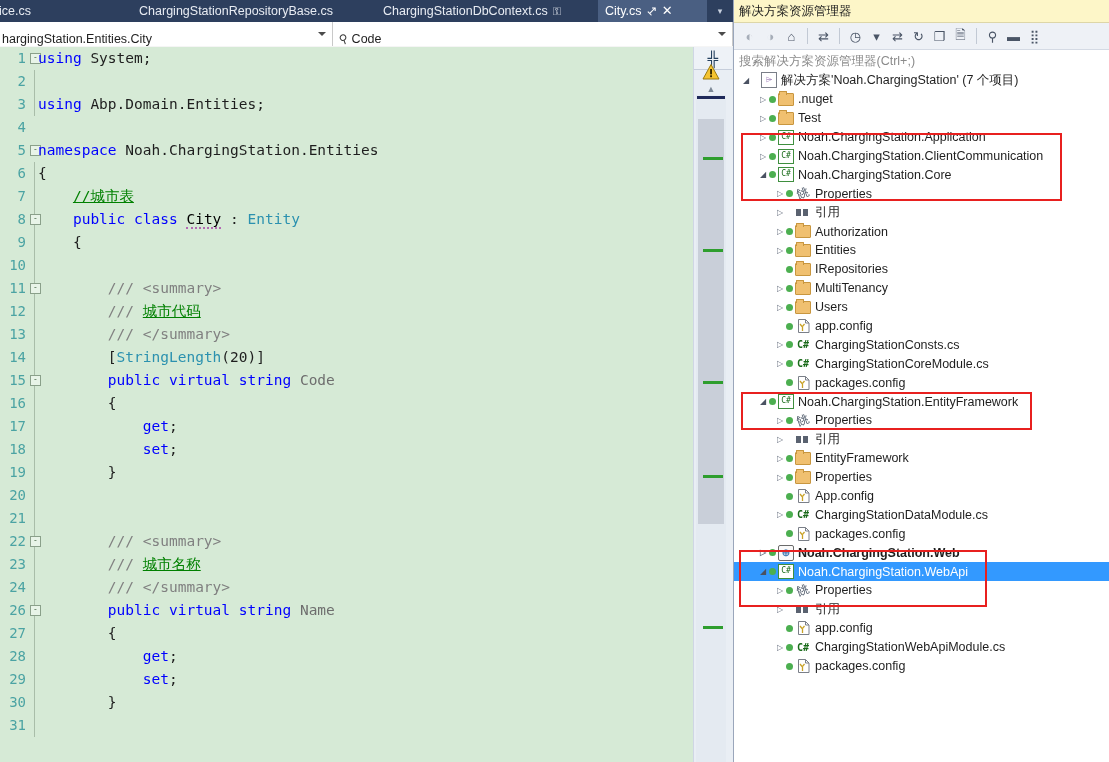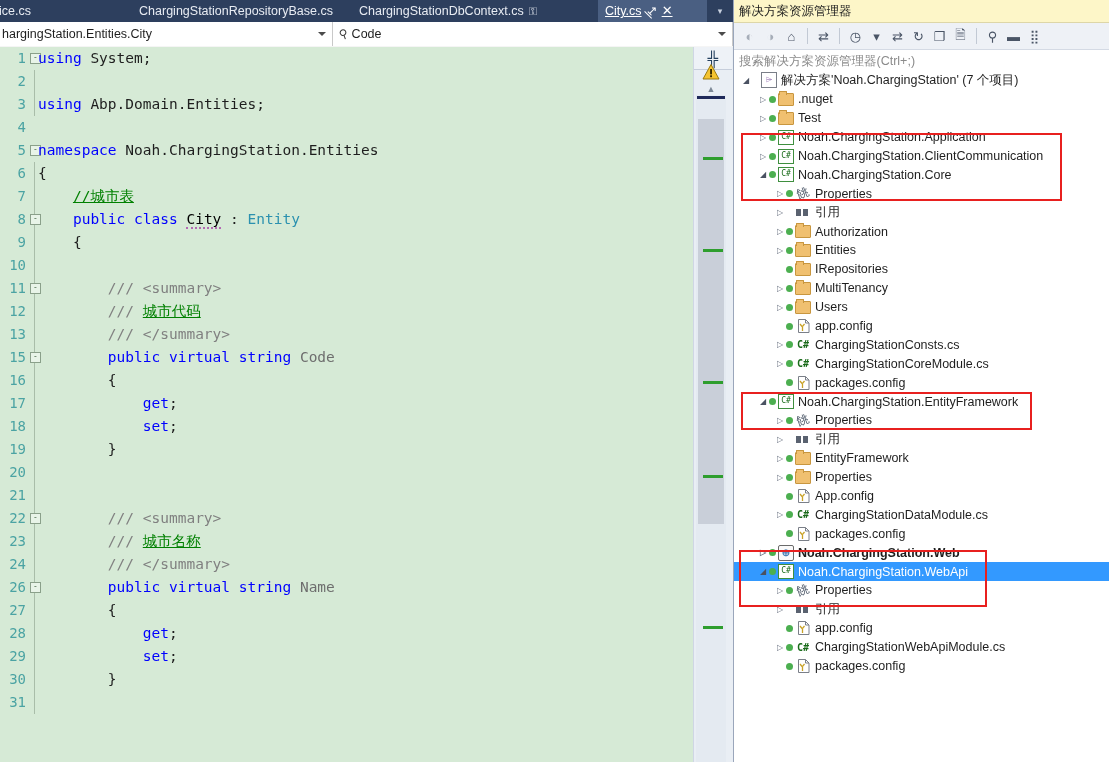--- a/index.html
+++ b/index.html
@@ -16,33 +16,33 @@
   #editor-pane{position:absolute;left:0;top:0;width:733px;height:762px;background:#fff;}
 
   
   .tabstrip{position:relative;height:22px;background:#2d3f5e;overflow:hidden;}
   .tab{
     position:absolute;top:0;height:22px;line-height:22px;
     color:#e8ecf3;font-size:12.5px;white-space:nowrap;padding:0 7px;
     display:flex;align-items:center;gap:5px;
   }
   .tab.inactive{background:#2d3f5e;}
-  .tab.active{background:#4a5f82;color:#ffffff;text-decoration:underline;}
+  .tab.active{background:#4a5f82;color:#ffffff;}
   .tab .lockglyph{font-size:11px;opacity:.92;}
   .tab .pinglyph{font-size:12px;transform:rotate(45deg);display:inline-block;}
   .tab .closeglyph{font-size:13px;font-weight:400;}
   .tab-overflow{
     position:absolute;right:0;top:0;width:26px;height:22px;background:#2d3f5e;
     color:#c9d2e0;display:flex;align-items:center;justify-content:center;font-size:9px;
   }
 
   
   .navbar{height:25px;background:#f5f5f5;border-bottom:1px solid #cfd6e4;display:flex;}
   .navbox{
-    height:24px;display:flex;align-items:center;background:#fff;
+    height:24px;display:flex;align-items:flex-end;background:#fff;
     border-right:1px solid #c9c9c9;position:relative;
     font-size:12.5px;color:#1e1e1e;
   }
   .navbox.type{width:333px;padding-left:2px;}
   .navbox.member{width:397px;padding-left:6px;gap:4px;}
   .navbox .caret{position:absolute;right:6px;top:10px;
     width:0;height:0;border-left:4px solid transparent;border-right:4px solid transparent;border-top:4px solid #4b4b4b;}
   .wrenchicon{color:#3a3a3a;font-size:12px;display:inline-block;transform:rotate(-20deg);}
 
   
@@ -127,21 +127,21 @@
   <div id="editor-pane">
 
     <div class="tabstrip" id="tabstrip">
         <div class="tab inactive" style="left: -40px; width: 140px;">
           <span>yService.cs</span>
         </div>
         <div class="tab inactive" style="left: 100px; width: 258px; flex-direction: column;">
           <span>ChargingStationRepositoryBase.cs</span>
           <span class="lockglyph">⚿</span>
         </div>
-        <div class="tab inactive" style="left: 352px; width: 240px;">
+        <div class="tab inactive" style="left: 376px; width: 240px;">
           <span>ChargingStationDbContext.cs</span>
           <span class="lockglyph">⚿</span>
         </div>
         <div class="tab active" style="left: 598px; width: 95px;">
           <span>City.cs</span>
           <span class="pinglyph">↥</span>
           <span class="closeglyph">✕</span>
         </div>
         <div class="tab-overflow">▾</div>
       </div>
@@ -167,20 +167,21 @@
           <div class="codeline"><span class="ln">4</span><span class="codetext"></span></div>
           <div class="codeline"><span class="ln">5</span><span class="fold">-</span><span class="codetext"><span class="k">namespace </span><span class="p">Noah.ChargingStation.Entities</span></span></div>
           <div class="codeline"><span class="ln">6</span><span class="vline"></span><span class="codetext"><span class="p">{</span></span></div>
           <div class="codeline"><span class="ln">7</span><span class="vline"></span><span class="codetext"><span class="p">    </span><span class="cz">//城市表</span></span></div>
           <div class="codeline"><span class="ln">8</span><span class="vline"></span><span class="fold">-</span><span class="codetext"><span class="p">    </span><span class="k">public class </span><span class="sq">City</span><span class="p"> : </span><span class="t">Entity</span></span></div>
           <div class="codeline"><span class="ln">9</span><span class="vline"></span><span class="codetext"><span class="p">    {</span></span></div>
           <div class="codeline"><span class="ln">10</span><span class="vline"></span><span class="codetext"></span></div>
           <div class="codeline"><span class="ln">11</span><span class="vline"></span><span class="fold">-</span><span class="codetext"><span class="p">        </span><span class="c">/// &lt;summary&gt;</span></span></div>
           <div class="codeline"><span class="ln">12</span><span class="vline"></span><span class="codetext"><span class="p">        </span><span class="c">/// </span><span class="cz">城市代码</span></span></div>
           <div class="codeline"><span class="ln">13</span><span class="vline"></span><span class="codetext"><span class="p">        </span><span class="c">/// &lt;/summary&gt;</span></span></div>
+          <div class="codeline"><span class="ln">14</span><span class="vline"></span><span class="codetext"><span class="p">        [</span><span class="t">StringLength</span><span class="p">(20)]</span></span></div>
           <div class="codeline"><span class="ln">15</span><span class="vline"></span><span class="fold">-</span><span class="codetext"><span class="p">        </span><span class="k">public virtual string </span><span class="id">Code</span></span></div>
           <div class="codeline"><span class="ln">16</span><span class="vline"></span><span class="codetext"><span class="p">        {</span></span></div>
           <div class="codeline"><span class="ln">17</span><span class="vline"></span><span class="codetext"><span class="p">            </span><span class="k">get</span><span class="p">;</span></span></div>
           <div class="codeline"><span class="ln">18</span><span class="vline"></span><span class="codetext"><span class="p">            </span><span class="k">set</span><span class="p">;</span></span></div>
           <div class="codeline"><span class="ln">19</span><span class="vline"></span><span class="codetext"><span class="p">        }</span></span></div>
           <div class="codeline"><span class="ln">20</span><span class="vline"></span><span class="codetext"></span></div>
           <div class="codeline"><span class="ln">21</span><span class="vline"></span><span class="codetext"></span></div>
           <div class="codeline"><span class="ln">22</span><span class="vline"></span><span class="fold">-</span><span class="codetext"><span class="p">        </span><span class="c">/// &lt;summary&gt;</span></span></div>
           <div class="codeline"><span class="ln">23</span><span class="vline"></span><span class="codetext"><span class="p">        </span><span class="c">/// </span><span class="cz">城市名称</span></span></div>
           <div class="codeline"><span class="ln">24</span><span class="vline"></span><span class="codetext"><span class="p">        </span><span class="c">/// &lt;/summary&gt;</span></span></div>

